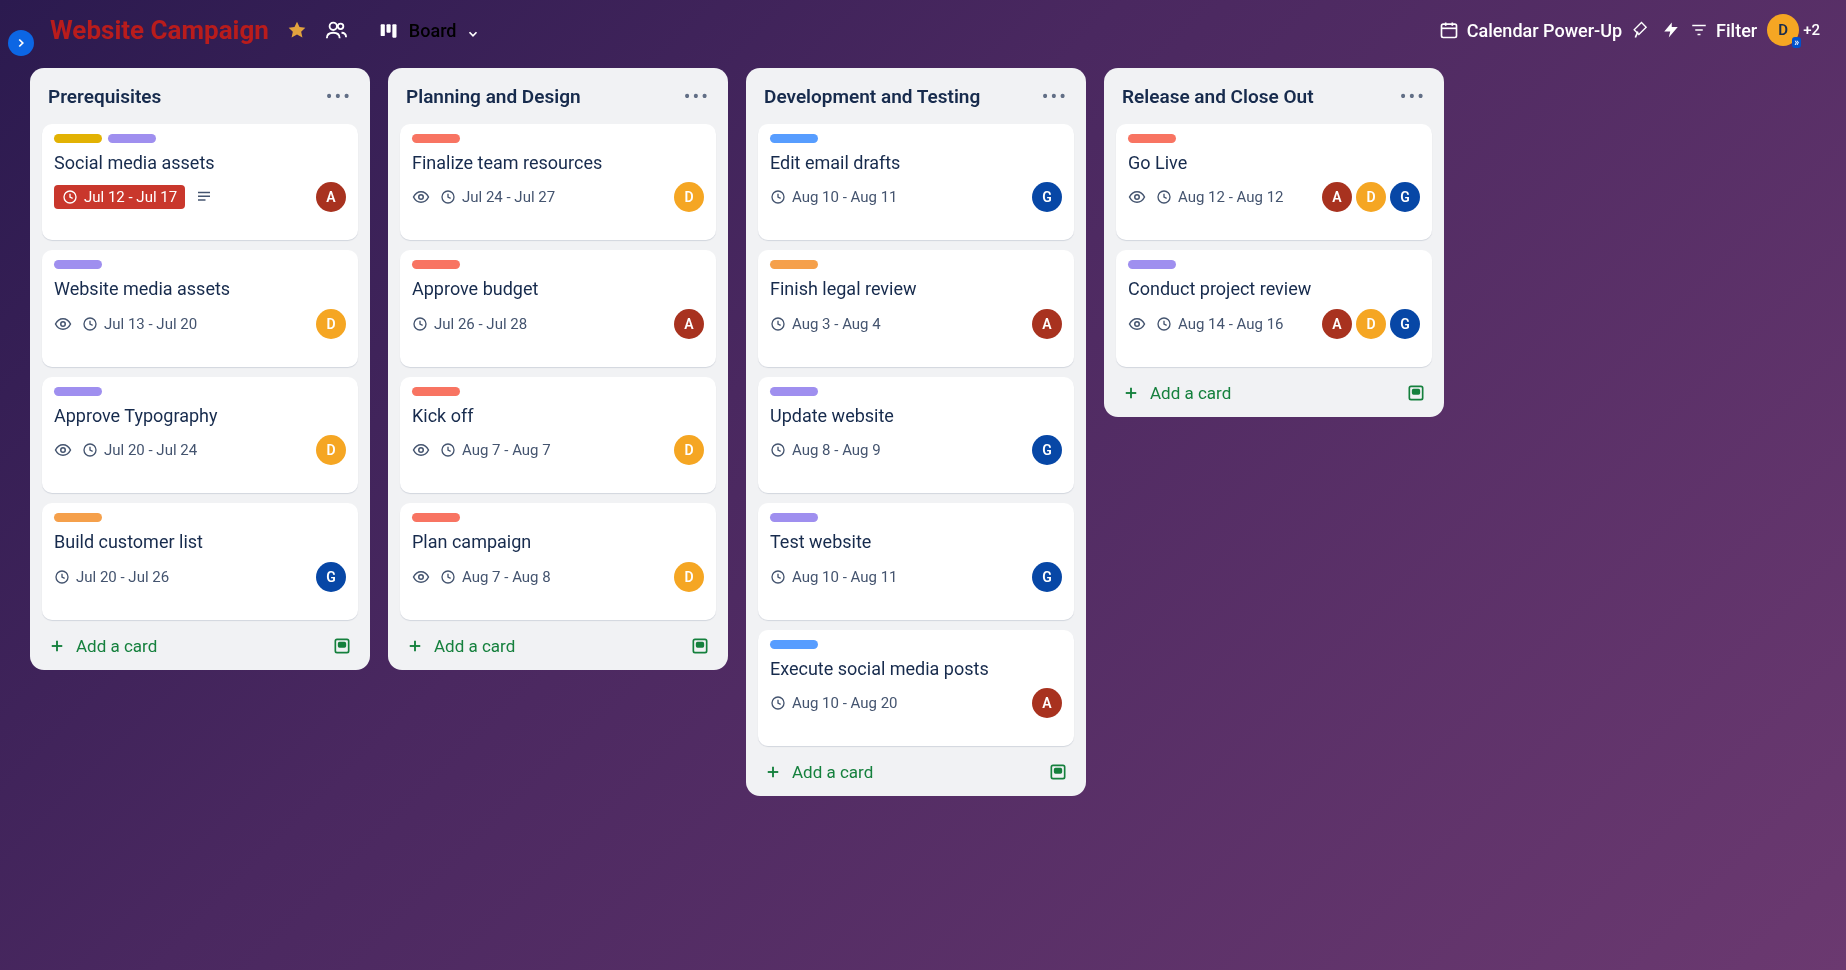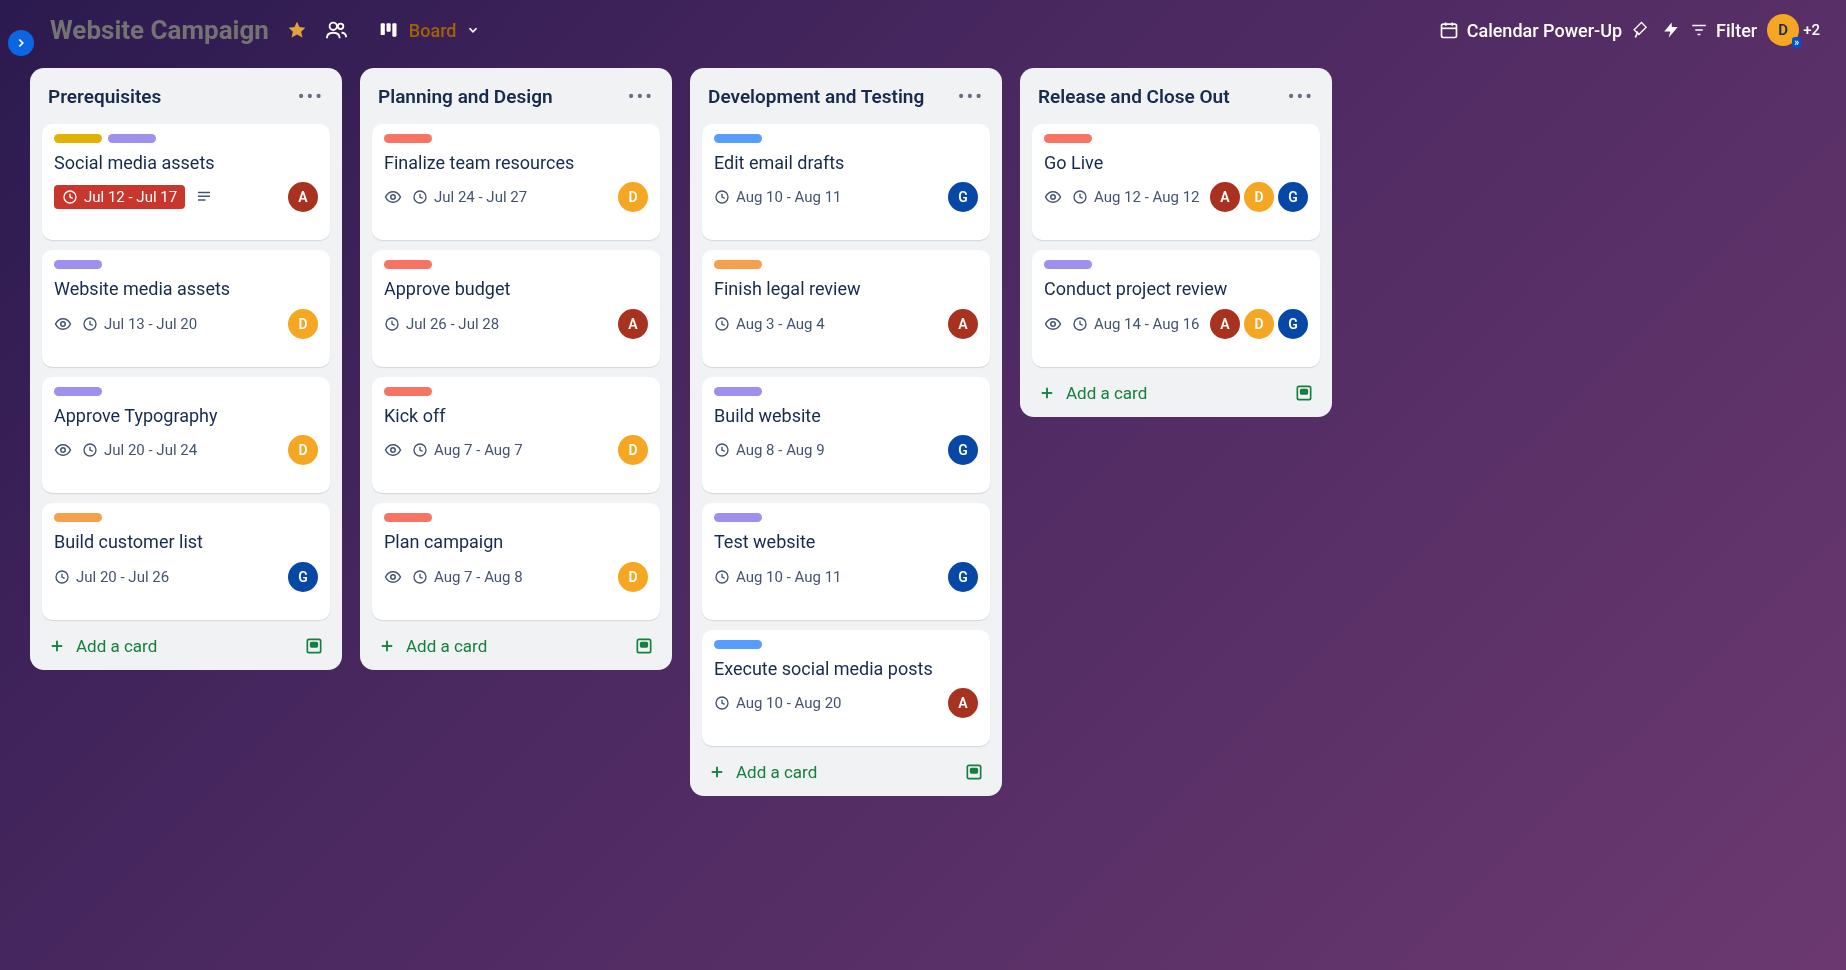--- a/index.html
+++ b/index.html
@@ -29,38 +29,38 @@
   cursor: pointer;
   z-index: 10;
 }
 .header {
   display: flex;
   align-items: center;
   padding: 14px 26px 14px 40px;
   gap: 18px;
 }
 .board-title {
-  color: #737373;
+  color: #b91c1c;
   font-size: 26px;
   font-weight: 700;
 }
 .header-icon {
   color: #fff;
   display: flex;
   align-items: center;
   justify-content: center;
   cursor: pointer;
   font-size: 18px;
 }
 .star-icon { color: #e2a33e; }
 .view-switch {
   display: flex;
-  align-items: center;
+  align-items: flex-end;
   gap: 10px;
-  color: #a16207;
+  color: #000000;
   font-size: 18px;
   font-weight: 500;
   cursor: pointer;
   margin-left: 14px;
 }
 .flex-spacer { flex: 1; }
 .header-right {
   display: flex;
   align-items: center;
   gap: 10px;
@@ -102,21 +102,21 @@
 .plus-count { color:#fff; font-size:15px; font-weight:500;}
 .board-area {
   display: flex;
   gap: 18px;
   padding: 8px 20px 30px 20px;
   align-items: flex-start;
 }
 .list {
   background: #f1f2f4;
   border-radius: 14px;
-  width: 312px;
+  width: 340px;
   flex-shrink: 0;
   padding: 12px;
   display: flex;
   flex-direction: column;
   gap: 10px;
 }
 .list-header {
   display: flex;
   align-items: center;
   justify-content: space-between;
@@ -591,21 +591,21 @@
             </div>
             <div class="members-row">
               <span class="card-avatar avatar-A">A</span>
             </div>
           </div>
         </div>
         <div class="card">
           <div class="labels-row">
             <span class="label-pill lbl-purple"></span>
           </div>
-          <div class="card-title">Build website</div>
+          <div class="card-title">Update website</div>
           <div class="card-bottom">
             <div class="badges-left">
               <span class="date-badge">
                 <span class="clock-icon">
                   <svg width="16" height="16" viewBox="0 0 24 24" fill="none" stroke="currentColor" stroke-width="2">
                     <circle cx="12" cy="12" r="9"></circle>
                     <polyline points="12 7 12 12 16 14"></polyline>
                   </svg>
                 </span>
                 <span>Aug 8 - Aug 9</span>

